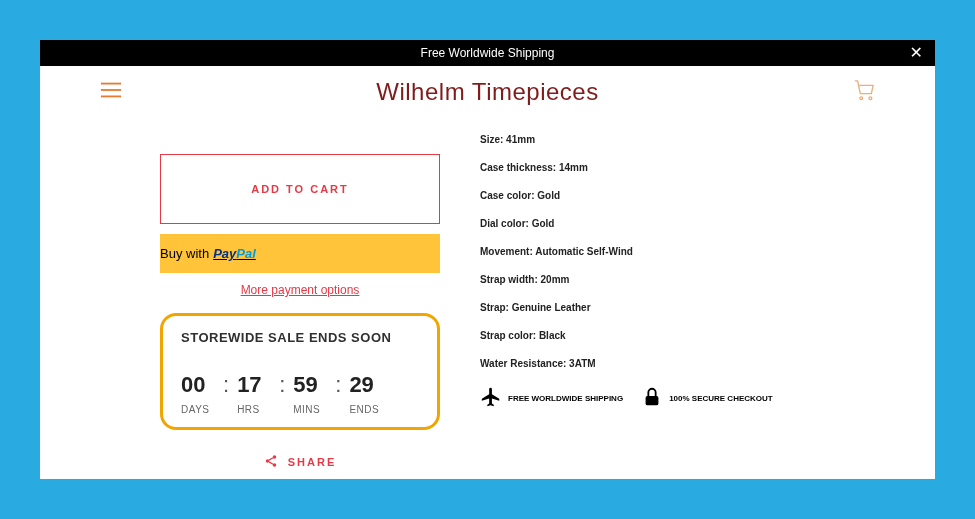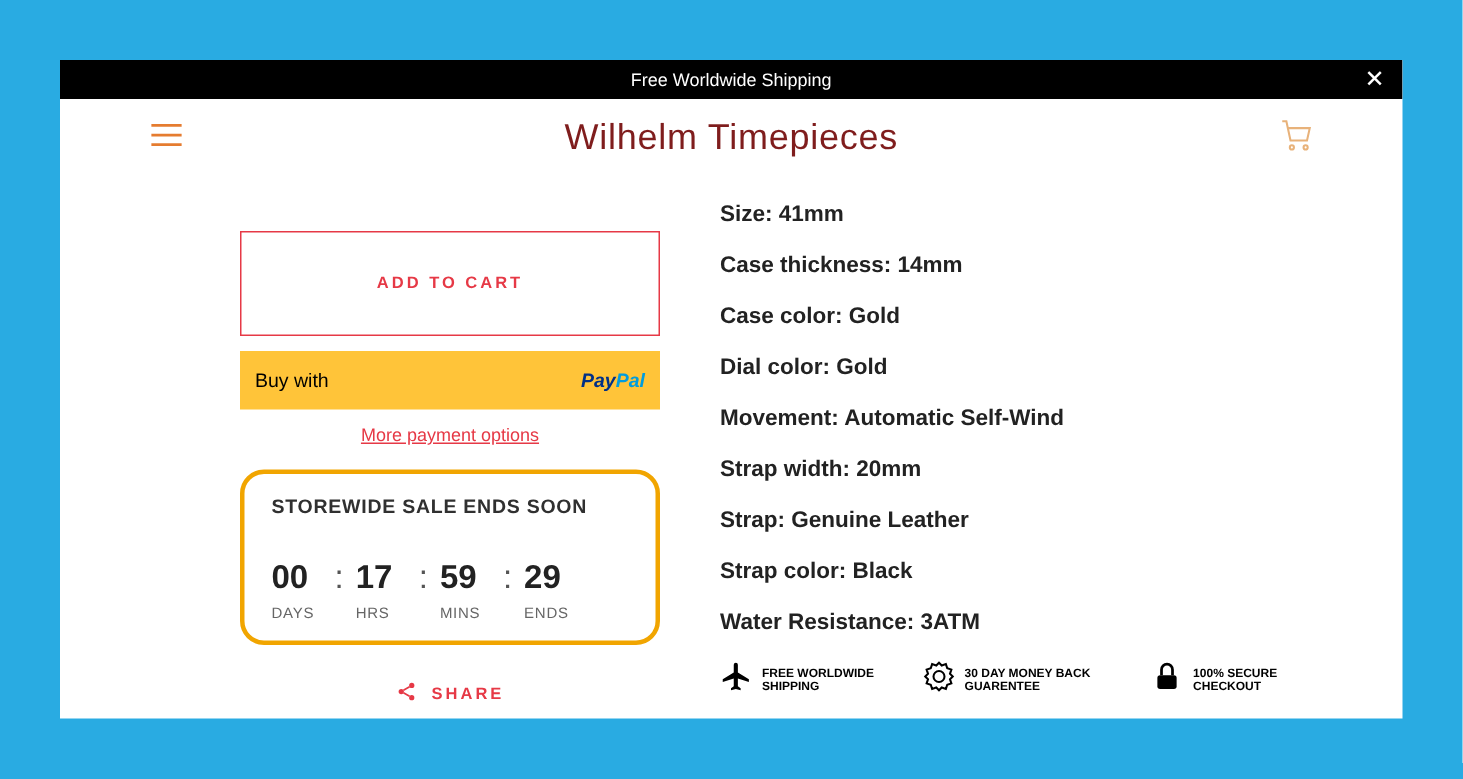--- a/index.html
+++ b/index.html
@@ -62,29 +62,29 @@
     letter-spacing: 2px;
     font-weight: 600;
     cursor: pointer;
     margin-top: 40px;
     margin-bottom: 10px;
   }
   .paypal-btn {
     width: 100%;
     background: #ffc439;
     border: none;
-    padding: 12px 10px;
+    padding: 12px 0;
     font-size: 13px;
     cursor: pointer;
     display: flex;
     align-items: center;
-    justify-content: space-between;
+    justify-content: flex-start;
     gap: 4px;
   }
-  .paypal-logo { font-weight: 700; font-style: italic; }
+  .paypal-logo { font-weight: 700; font-style: italic; text-decoration: underline; }
   .paypal-logo .p1 { color: #003087; }
   .paypal-logo .p2 { color: #009cde; }
   .more-options {
     text-align: center;
     margin-top: 10px;
     font-size: 12px;
     color: #e63946;
     text-decoration: underline;
     cursor: pointer;
   }
@@ -120,21 +120,21 @@
     gap: 10px;
     margin-top: 24px;
     color: #e63946;
     font-size: 11px;
     letter-spacing: 2px;
     font-weight: 600;
     cursor: pointer;
   }
   .share-row svg { width: 14px; height: 14px; fill: #e63946; }
   .spec-row {
-    font-size: 15px;
+    font-size: 10px;
     font-weight: 700;
     color: #222;
     margin-bottom: 17px;
   }
   .badges {
     display: flex;
     align-items: center;
     gap: 18px;
     margin-top: 8px;
   }
@@ -247,29 +247,20 @@
           <span>
             <svg viewBox="0 0 24 24">
                 <path d="M21 16v-2l-8-5V3.5a1.5 1.5 0 0 0-3 0V9l-8 5v2l8-2.5V19l-2 1.5V22l3.5-1 3.5 1v-1.5L13 19v-5.5l8 2.5z"></path>
               </svg>
           </span>
           <div class="badge-text">FREE WORLDWIDE SHIPPING</div>
         </div>
         <div class="badge">
           <span>
             <svg viewBox="0 0 24 24">
-                <path d="M12 2l2 2 3-1 1 3 3 1-1 3 2 2-2 2 1 3-3 1-1 3-3-1-2 2-2-2-3 1-1-3-3-1 1-3-2-2 2-2-1-3 3-1 1-3 3 1z" fill="none" stroke="#000" stroke-width="1.5"></path>
-                <circle cx="12" cy="12" r="4" fill="none" stroke="#000" stroke-width="1.5"></circle>
-              </svg>
-          </span>
-          <div class="badge-text">30 DAY MONEY BACK GUARENTEE</div>
-        </div>
-        <div class="badge">
-          <span>
-            <svg viewBox="0 0 24 24">
                 <rect x="5" y="11" width="14" height="10" rx="2"></rect>
                 <path d="M8 11V7a4 4 0 0 1 8 0v4" fill="none" stroke="#000" stroke-width="2"></path>
               </svg>
           </span>
           <div class="badge-text">100% SECURE CHECKOUT</div>
         </div>
       </div>
     </div>
 
   </div>

